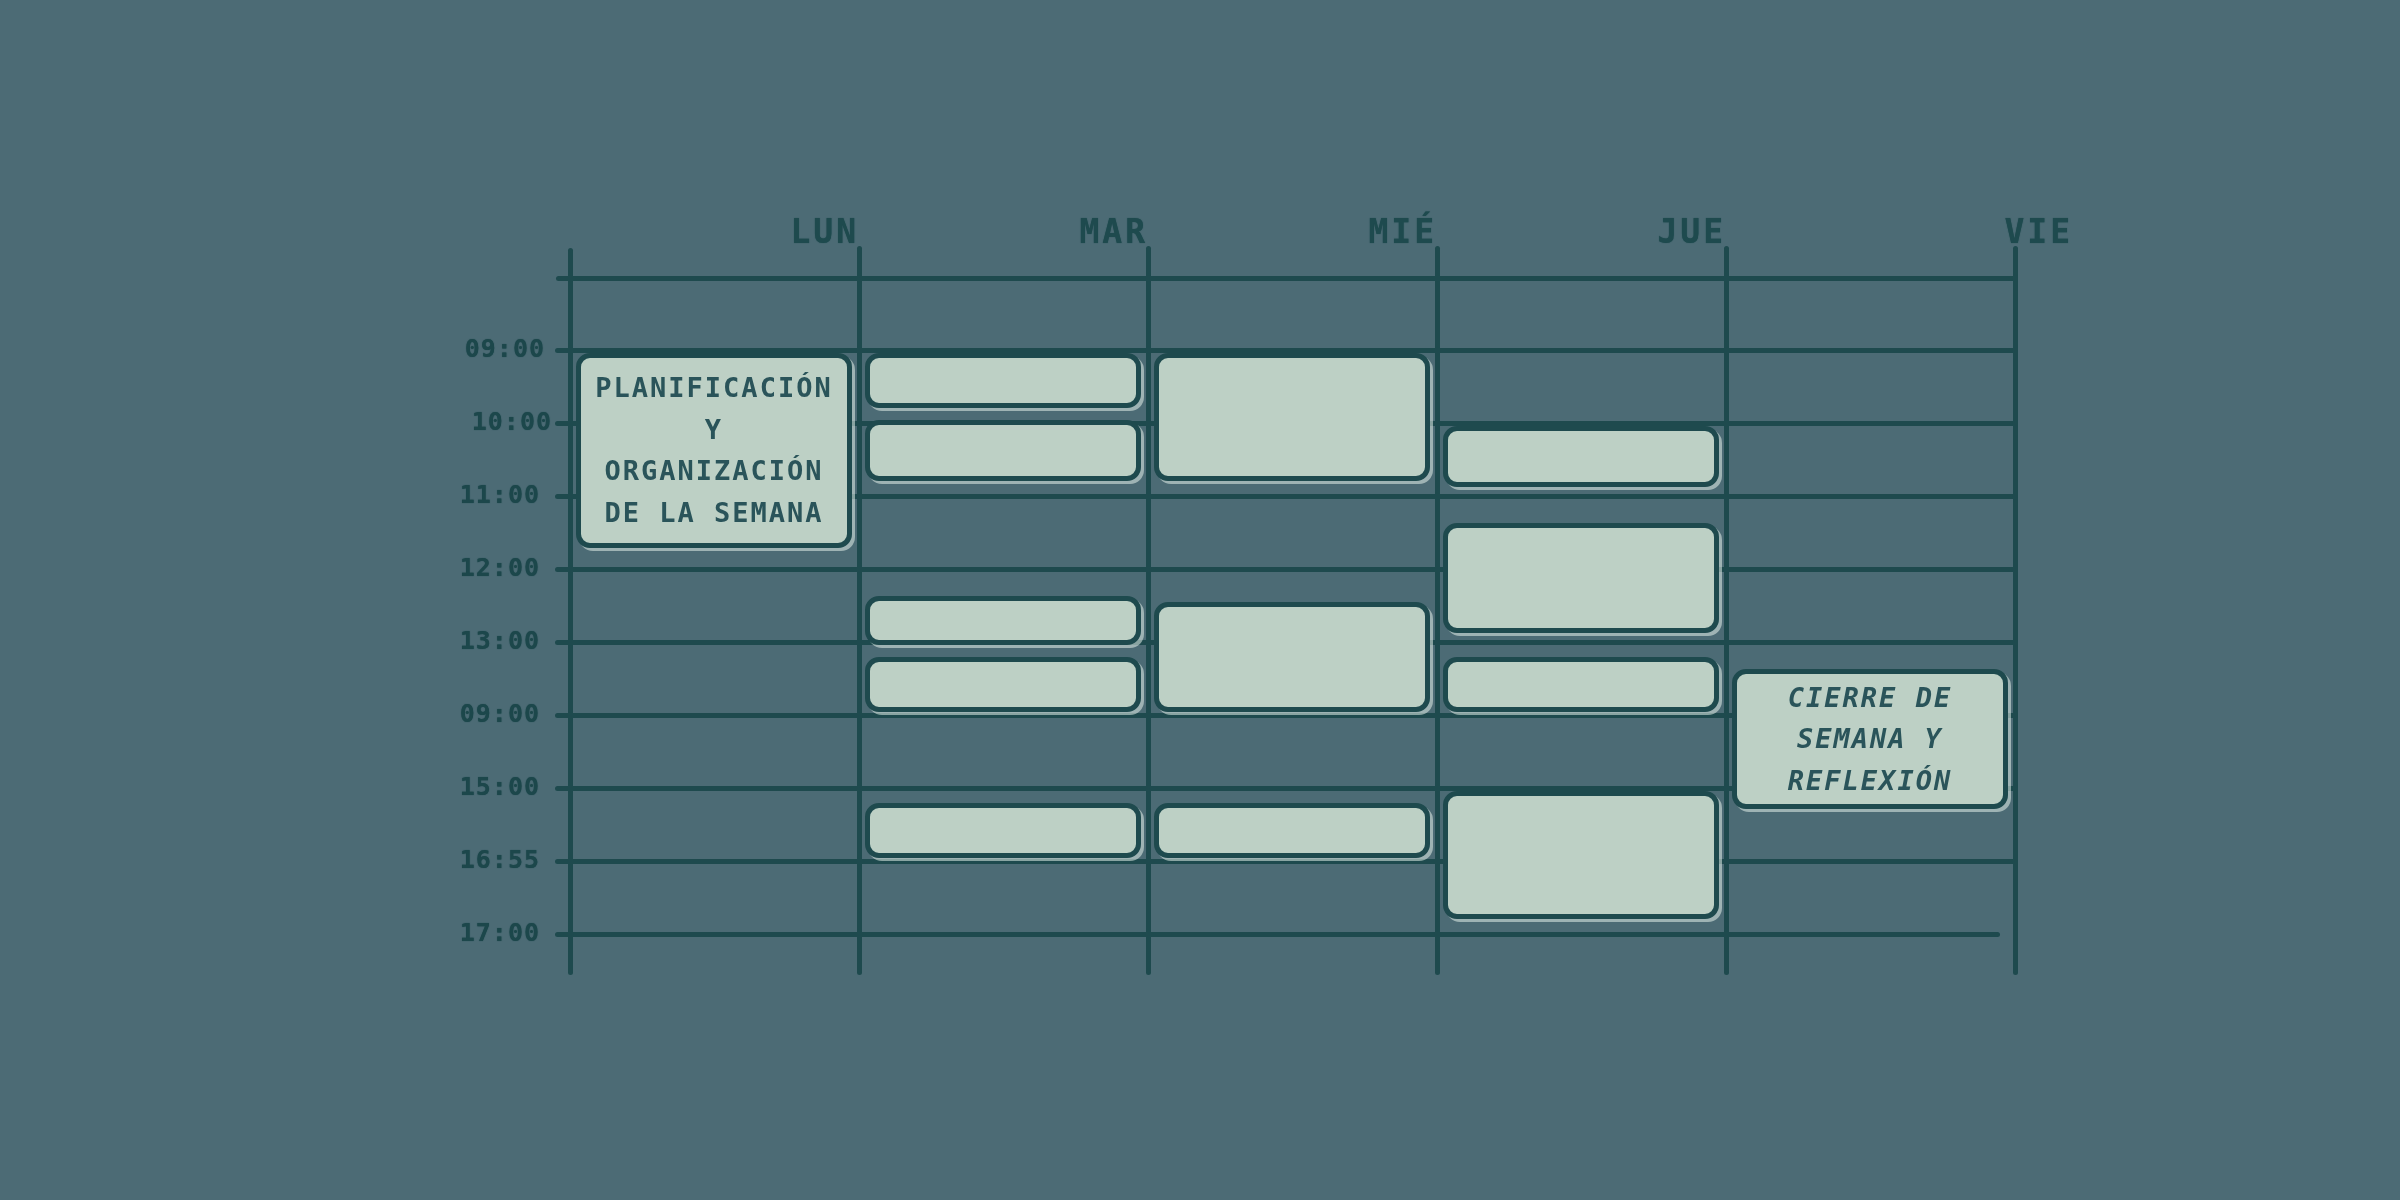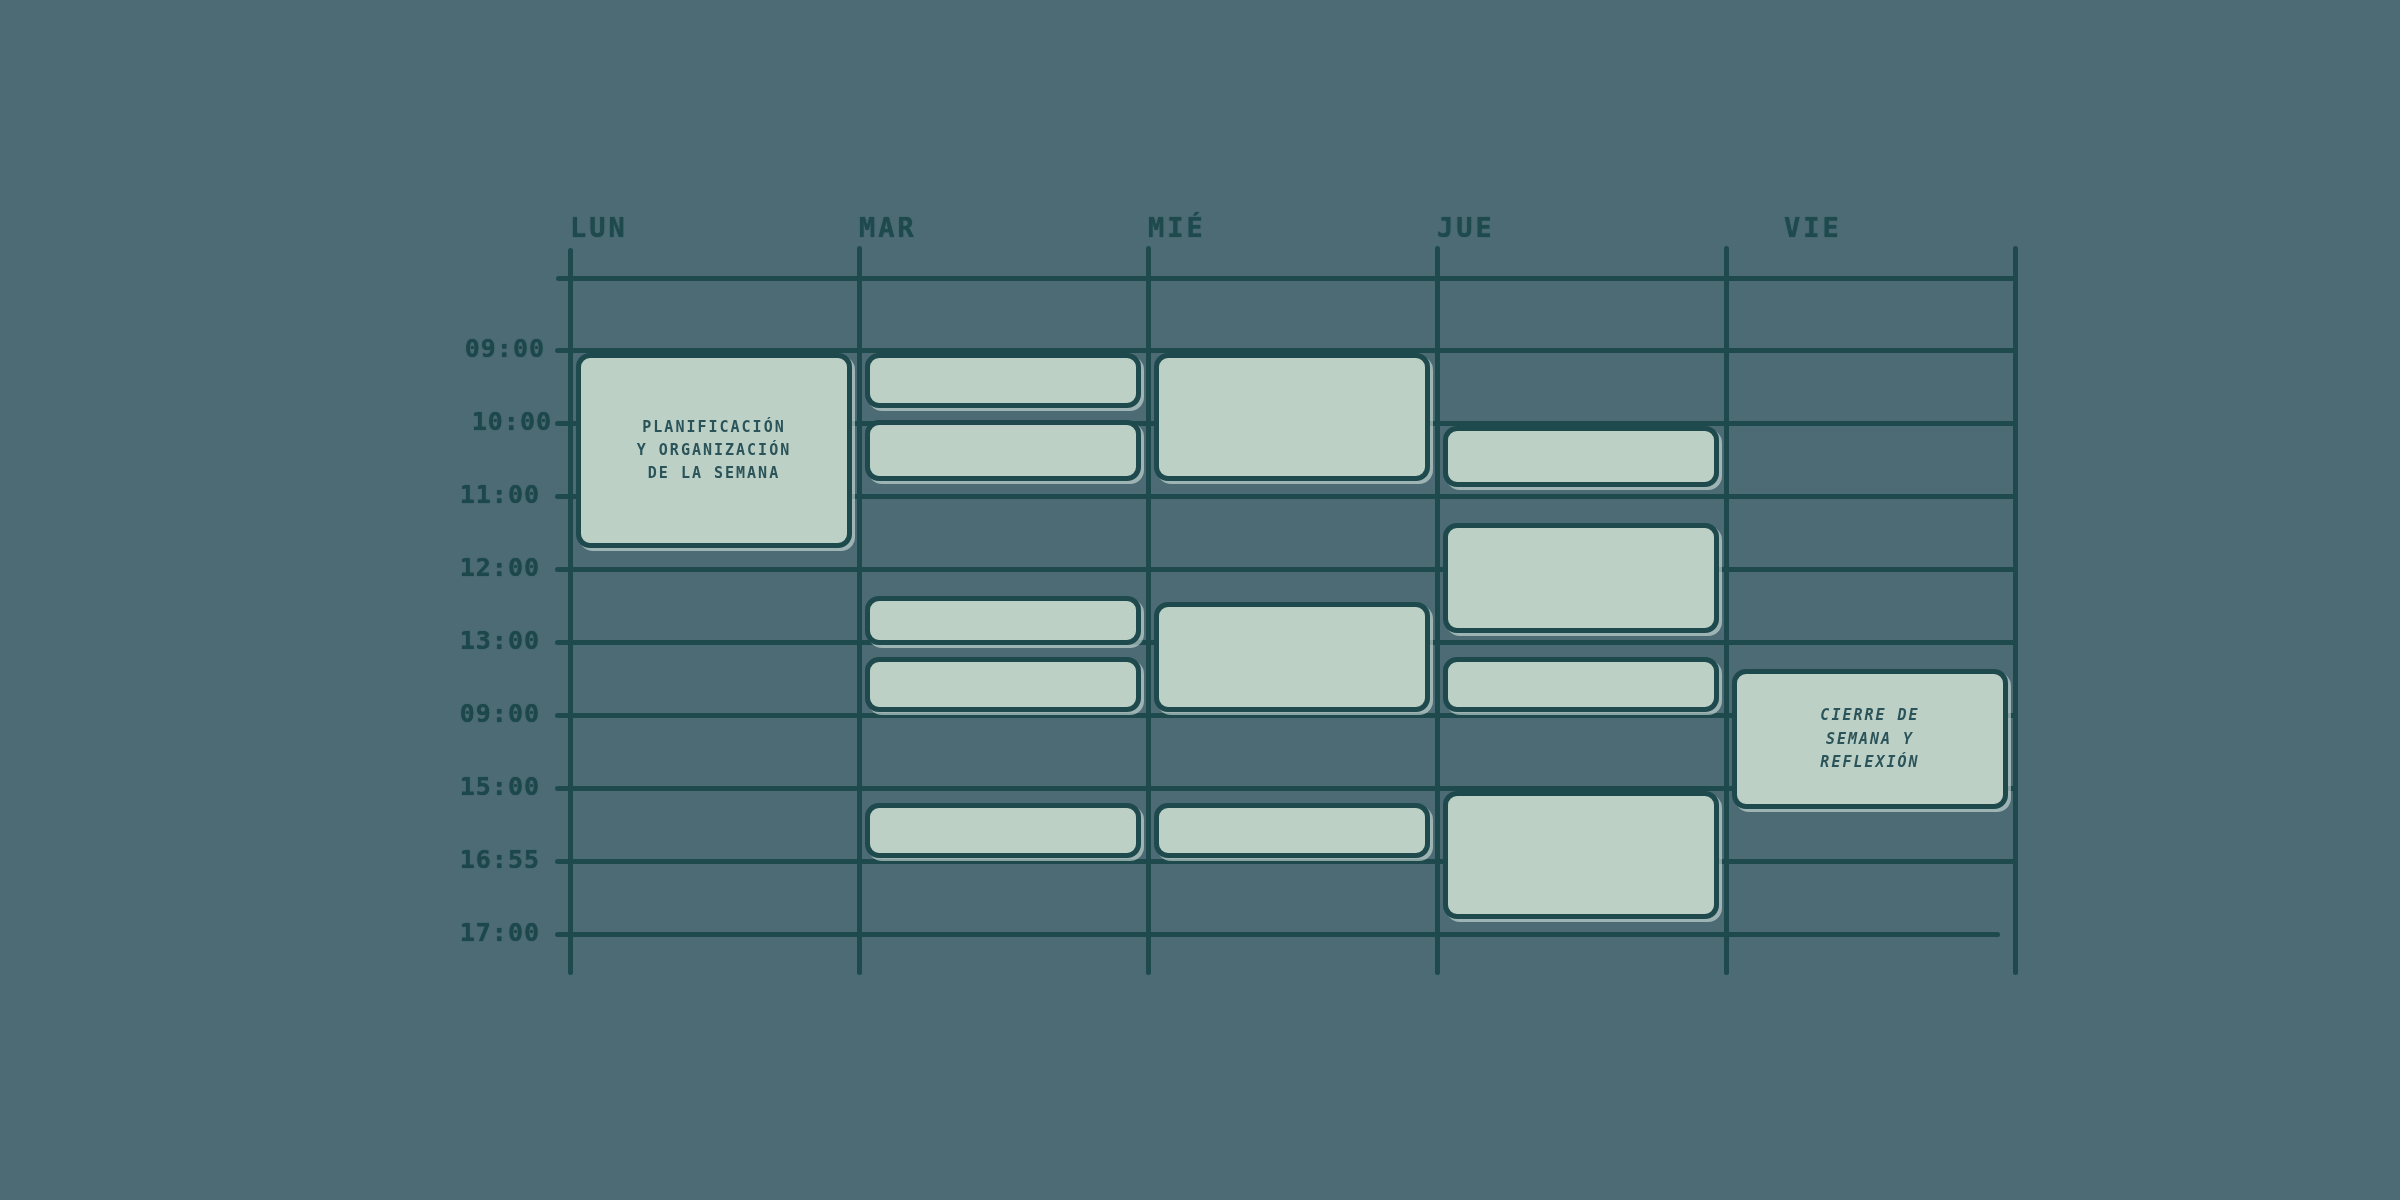--- a/index.html
+++ b/index.html
@@ -19,24 +19,24 @@
     left: 0; top: 0;
     width: 2400px;
     height: 1200px;
     background: #4c6b75;
   }
 
   
   .day-header {
     position: absolute;
     color: #1e4a4e;
-    font-size: 27px;
+    font-size: 33px;
     font-weight: 700;
     letter-spacing: 3px;
-    text-align: left;
+    text-align: right;
     white-space: nowrap;
     text-shadow: 0 0 1px #1e4a4e;
   }
 
   
   .time-label {
     position: absolute;
     color: #1c474b;
     font-size: 25px;
     font-weight: 700;
@@ -76,21 +76,21 @@
     border-radius: 14px;
     box-sizing: border-box;
     box-shadow: 3px 3px 0 rgba(226,238,231,0.55);
     display: flex;
     align-items: center;
     justify-content: center;
     overflow: hidden;
   }
   .event-label {
     color: #2a545a;
-    font-size: 15px;
+    font-size: 27px;
     font-weight: 700;
     letter-spacing: 2px;
     line-height: 1.55;
     text-align: center;
     padding: 0 10px;
     white-space: pre-line;
   }
 </style>
 </head>
 <body>

